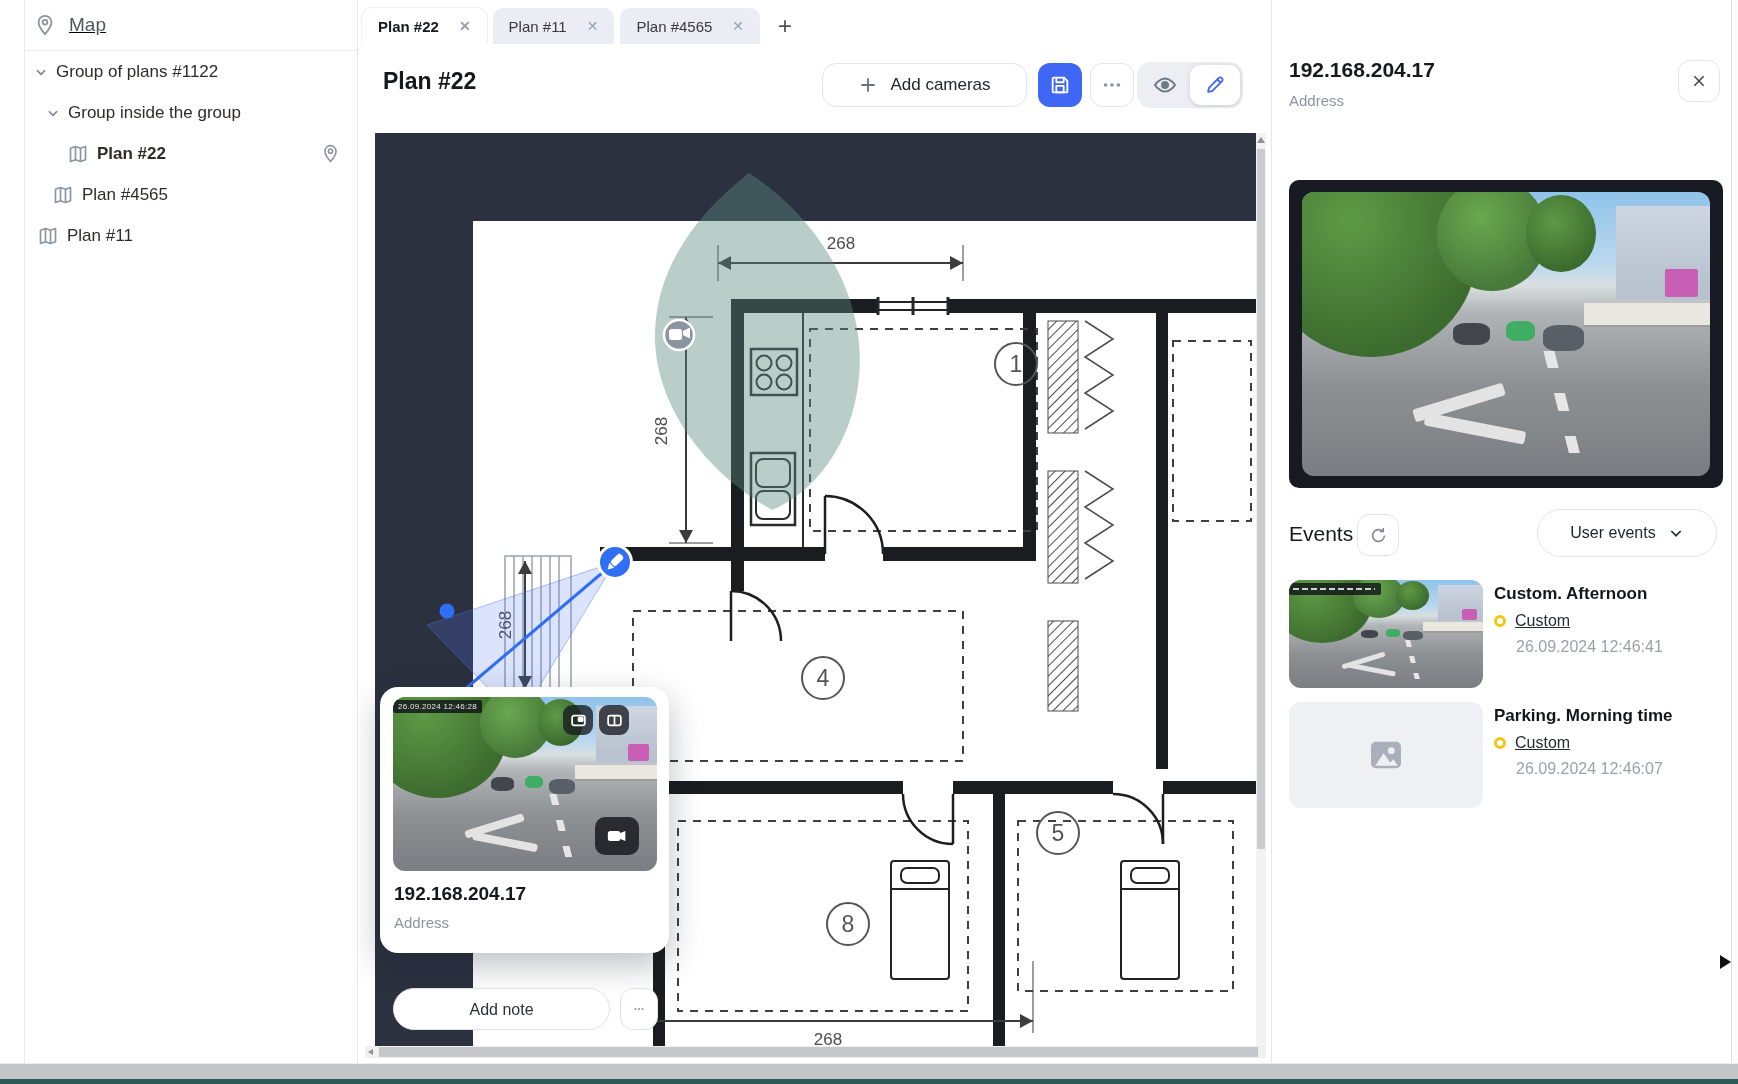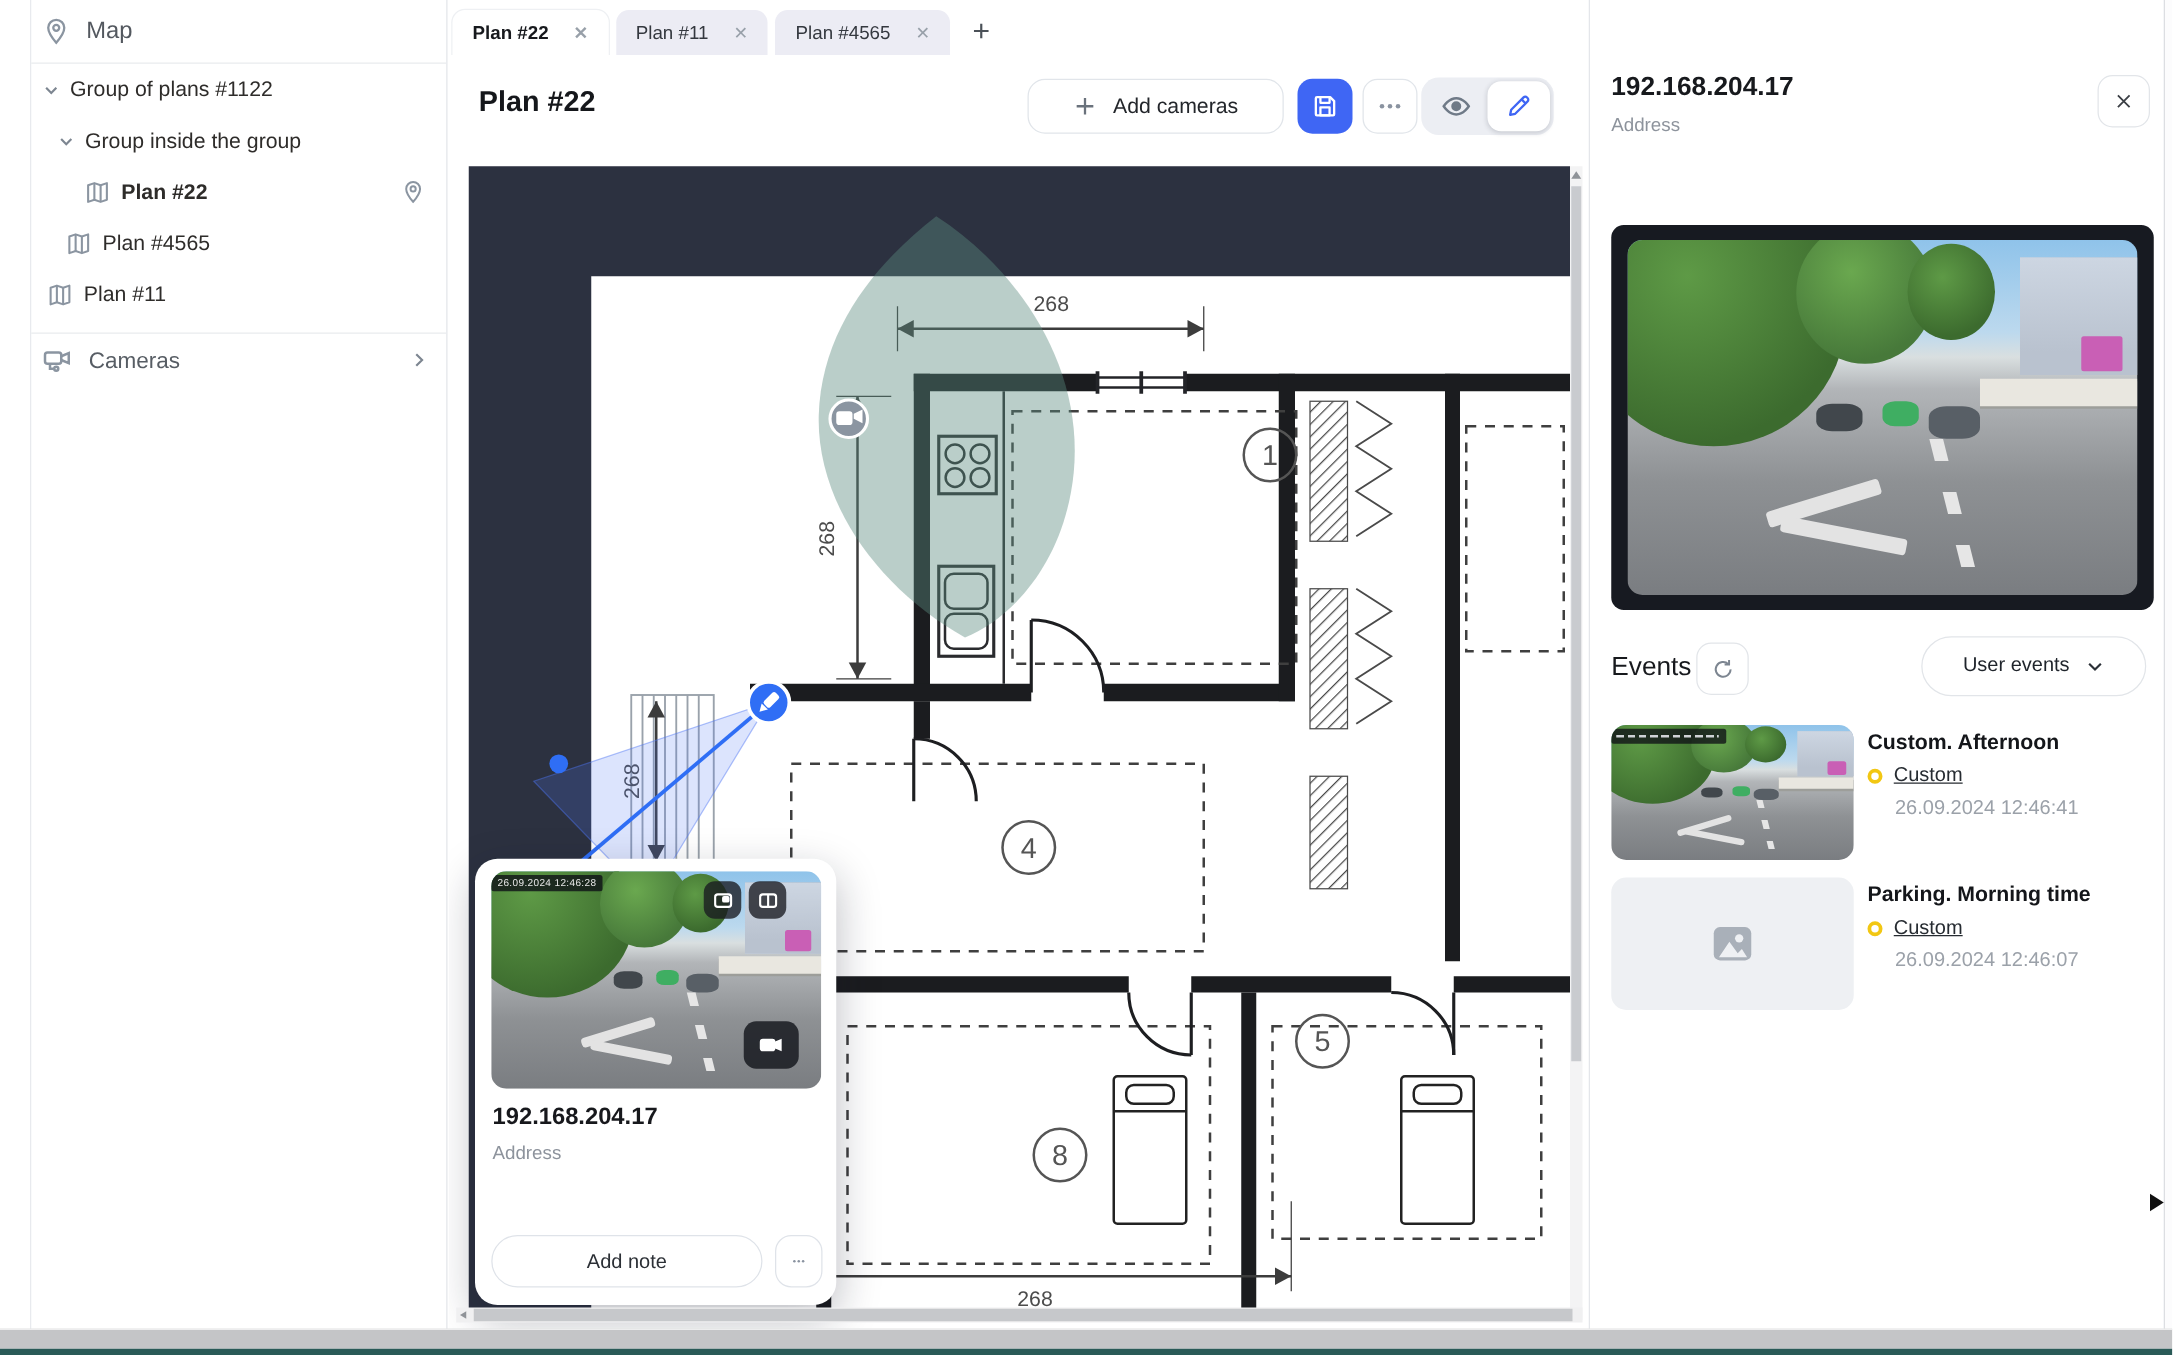--- a/index.html
+++ b/index.html
@@ -4,21 +4,21 @@
 <style>
   html,body{margin:0;padding:0;background:#fff;}
   *{box-sizing:border-box;font-family:"Liberation Sans",sans-serif;}
   #app{position:relative;width:1738px;height:1084px;background:#fff;overflow:hidden;}
   svg{display:block;}
   button{background:none;border:none;padding:12px;cursor:pointer;font-family:inherit;}
 
   
   .sidebar{position:absolute;left:24px;top:0;width:334px;height:1063px;background:#fff;
            border-left:1px solid #e8eaee;border-right:1px solid #e4e6ea;}
-  .srow{display:flex;align-items:center;}
+  .srow{display:flex;align-items:center;text-decoration:underline;}
   .row-map{height:51px;border-bottom:1px solid #e9ebee;padding:0 14px 0 9px;}
   .row-plans{height:44px;padding:0 14px 0 8px;}
   .srow .lbl{font-size:19px;color:#53585f;margin-left:13px;}
   .sic{color:#8b95a1;flex:0 0 auto;}
   .plans-tools{margin-left:auto;display:flex;align-items:center;gap:13px;color:#7d8691;}
   .tree{padding-top:0;}
   .trow{height:41px;display:flex;align-items:center;font-size:17px;color:#2e2c2a;}
   .trow .chev{color:#7d8691;margin-right:8px;}
   .trow .mic{color:#8b95a1;margin-right:9px;}
   .row-cameras{height:43px;border-top:1px solid #e9ebee;margin-top:10px;padding:0 14px 0 9px;}
@@ -57,21 +57,21 @@
   .vscroll{position:absolute;left:897px;top:13px;width:10px;height:923px;background:#f3f3f4;}
   .vscroll .vthumb{position:absolute;left:1px;top:16px;width:8px;height:700px;background:#c9cbcf;}
   .vscroll .uparrow{position:absolute;left:1px;top:4px;width:0;height:0;
       border-left:4px solid transparent;border-right:4px solid transparent;border-bottom:6px solid #8f9398;}
   .hscroll{position:absolute;left:6px;top:926px;width:901px;height:12px;background:#f0f0f1;}
   .hscroll .hthumb{position:absolute;left:14px;top:1px;width:879px;height:10px;background:#c6c8cb;}
   .hscroll .larrow{position:absolute;left:3px;top:3px;width:0;height:0;
       border-top:3.5px solid transparent;border-bottom:3.5px solid transparent;border-right:5px solid #8f9398;}
 
   
-  .popup{position:absolute;left:21px;top:567px;width:289px;height:357px;background:#fff;border-radius:18px;
+  .popup{position:absolute;left:21px;top:567px;width:289px;height:266px;background:#fff;border-radius:18px;
          box-shadow:0 12px 34px rgba(18,22,38,.28);}
   .popup-thumb{position:absolute;left:13px;top:10px;width:264px;height:174px;border-radius:12px;overflow:hidden;}
   .mini-ts{position:absolute;left:0;top:3px;height:13px;padding:0 5px;background:rgba(14,16,22,.8);
            color:#e8e8e8;font-size:8px;line-height:13px;border-radius:2px;letter-spacing:.3px;}
   .thumb-btn{position:absolute;top:8px;width:30px;height:30px;border-radius:9px;background:rgba(24,26,32,.78);
            display:flex;align-items:center;justify-content:center;color:#fff;}
   .cam-badge{position:absolute;right:18px;bottom:16px;width:44px;height:38px;border-radius:10px;
            background:rgba(20,22,28,.82);display:flex;align-items:center;justify-content:center;color:#fff;}
   .popup-ip{position:absolute;left:14px;top:196px;font-size:19px;font-weight:bold;color:#17181c;}
   .popup-addr{position:absolute;left:14px;top:227px;font-size:15px;color:#8d939c;}
@@ -200,36 +200,20 @@
         <span class="mic">
             <svg width="20" height="20" viewBox="0 0 24 24" fill="none" stroke="currentColor" stroke-width="2" stroke-linejoin="round">
               <path d="M3 5l6-2 6 2 6-2v16l-6 2-6-2-6 2z"></path>
               <path d="M9 3v16M15 5v16"></path>
             </svg>
           </span>
         <span>Plan #11</span>
       </div>
     </div>
 
-    <div class="srow row-cameras">
-      <span class="sic">
-        <svg width="24" height="24" viewBox="0 0 24 24" fill="none" stroke="currentColor" stroke-width="2">
-            <rect x="2" y="6" width="13" height="9" rx="2"></rect>
-            <path d="M15 9l6-2.5v8L15 12"></path>
-            <path d="M6 15v4h3"></path>
-            <circle cx="11" cy="19" r="1.6"></circle>
-          </svg>
-      </span>
-      <span class="lbl">Cameras</span>
-      <span class="chevr">
-          <svg width="16" height="16" viewBox="0 0 24 24" fill="none" stroke="currentColor" stroke-width="2.6">
-            <path d="M9 5l7 7-7 7"></path>
-          </svg>
-        </span>
-    </div>
   </div>
 
   <div class="tabbar">
     <div class="tab active">
       <span>Plan #22</span>
       <span class="x">✕</span>
     </div>
     <div class="tab inactive">
       <span>Plan #11</span>
       <span class="x">✕</span>

